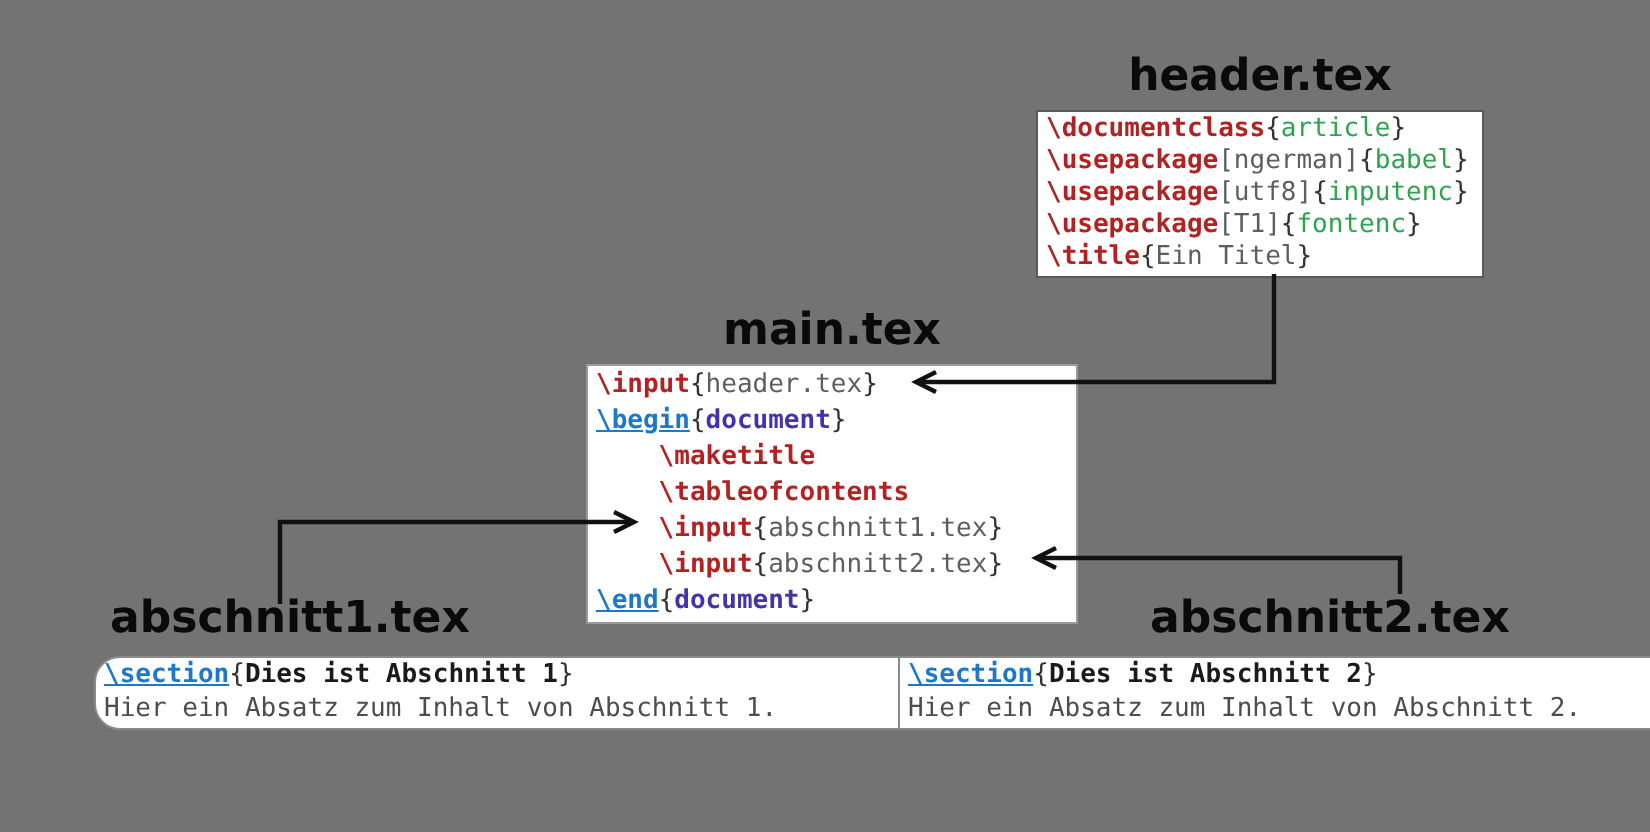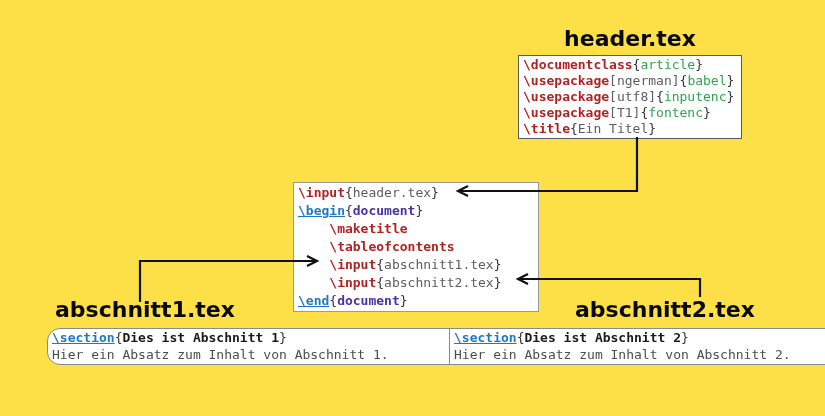--- a/index.html
+++ b/index.html
@@ -1,19 +1,19 @@
 <!DOCTYPE html>
 <html><head>
 <meta charset="utf-8">
 <style>
   html,body { margin:0; padding:0; background:#ffffff; }
   #canvas {
     position:relative;
     width:825px; height:416px;
-    background:#fde047;
+    background:#737373;
     overflow:hidden;
     font-family:"DejaVu Sans", sans-serif;
   }
   .file-title {
     position:absolute;
     font-family:"DejaVu Sans", sans-serif;
     font-weight:bold;
     font-size:22px;
     color:#0a0a0a;
     white-space:nowrap;
@@ -51,20 +51,21 @@
   }
 </style>
 </head>
 <body>
 
 <div id="canvas">
 
   <div class="file-title centered" id="title-header">header.tex</div>
   <div class="code-box" id="box-header"><div class="code-line"><span class="tok-cmd" style="color: rgb(178, 34, 34);">\documentclass</span><span class="tok-punct" style="color: rgb(51, 51, 51);">{</span><span class="tok-grn" style="color: rgb(46, 164, 79);">article</span><span class="tok-punct" style="color: rgb(51, 51, 51);">}</span></div><div class="code-line"><span class="tok-cmd" style="color: rgb(178, 34, 34);">\usepackage</span><span class="tok-arg" style="color: rgb(94, 94, 94);">[ngerman]</span><span class="tok-punct" style="color: rgb(51, 51, 51);">{</span><span class="tok-grn" style="color: rgb(46, 164, 79);">babel</span><span class="tok-punct" style="color: rgb(51, 51, 51);">}</span></div><div class="code-line"><span class="tok-cmd" style="color: rgb(178, 34, 34);">\usepackage</span><span class="tok-arg" style="color: rgb(94, 94, 94);">[utf8]</span><span class="tok-punct" style="color: rgb(51, 51, 51);">{</span><span class="tok-grn" style="color: rgb(46, 164, 79);">inputenc</span><span class="tok-punct" style="color: rgb(51, 51, 51);">}</span></div><div class="code-line"><span class="tok-cmd" style="color: rgb(178, 34, 34);">\usepackage</span><span class="tok-arg" style="color: rgb(94, 94, 94);">[T1]</span><span class="tok-punct" style="color: rgb(51, 51, 51);">{</span><span class="tok-grn" style="color: rgb(46, 164, 79);">fontenc</span><span class="tok-punct" style="color: rgb(51, 51, 51);">}</span></div><div class="code-line"><span class="tok-cmd" style="color: rgb(178, 34, 34);">\title</span><span class="tok-punct" style="color: rgb(51, 51, 51);">{</span><span class="tok-arg" style="color: rgb(94, 94, 94);">Ein Titel</span><span class="tok-punct" style="color: rgb(51, 51, 51);">}</span></div></div>
 
+  <div class="file-title centered" id="title-main">main.tex</div>
   <div class="code-box" id="box-main"><div class="code-line"><span class="tok-cmd" style="color: rgb(178, 34, 34);">\input</span><span class="tok-punct" style="color: rgb(51, 51, 51);">{</span><span class="tok-arg" style="color: rgb(94, 94, 94);">header.tex</span><span class="tok-punct" style="color: rgb(51, 51, 51);">}</span></div><div class="code-line"><span class="tok-kw" style="color: rgb(30, 120, 200);">\begin</span><span class="tok-punct" style="color: rgb(51, 51, 51);">{</span><span class="tok-env" style="color: rgb(68, 51, 170);">document</span><span class="tok-punct" style="color: rgb(51, 51, 51);">}</span></div><div class="code-line"><span class="tok-cmd" style="color: rgb(178, 34, 34);">    \maketitle</span></div><div class="code-line"><span class="tok-cmd" style="color: rgb(178, 34, 34);">    \tableofcontents</span></div><div class="code-line"><span class="tok-cmd" style="color: rgb(178, 34, 34);">    \input</span><span class="tok-punct" style="color: rgb(51, 51, 51);">{</span><span class="tok-arg" style="color: rgb(94, 94, 94);">abschnitt1.tex</span><span class="tok-punct" style="color: rgb(51, 51, 51);">}</span></div><div class="code-line"><span class="tok-cmd" style="color: rgb(178, 34, 34);">    \input</span><span class="tok-punct" style="color: rgb(51, 51, 51);">{</span><span class="tok-arg" style="color: rgb(94, 94, 94);">abschnitt2.tex</span><span class="tok-punct" style="color: rgb(51, 51, 51);">}</span></div><div class="code-line"><span class="tok-kw" style="color: rgb(30, 120, 200);">\end</span><span class="tok-punct" style="color: rgb(51, 51, 51);">{</span><span class="tok-env" style="color: rgb(68, 51, 170);">document</span><span class="tok-punct" style="color: rgb(51, 51, 51);">}</span></div></div>
 
   <div class="file-title" id="title-a1">abschnitt1.tex</div>
   <div class="code-box" id="box-a1"><div class="code-line"><span class="tok-kw" style="color: rgb(30, 120, 200);">\section</span><span class="tok-punct" style="color: rgb(51, 51, 51);">{</span><span class="tok-secb" style="color: rgb(26, 26, 26);">Dies ist Abschnitt 1</span><span class="tok-punct" style="color: rgb(51, 51, 51);">}</span></div><div class="code-line"><span class="tok-txt" style="color: rgb(77, 77, 77);">Hier ein Absatz zum Inhalt von Abschnitt 1.</span></div></div>
 
   <div class="file-title" id="title-a2">abschnitt2.tex</div>
   <div class="code-box" id="box-a2"><div class="code-line"><span class="tok-kw" style="color: rgb(30, 120, 200);">\section</span><span class="tok-punct" style="color: rgb(51, 51, 51);">{</span><span class="tok-secb" style="color: rgb(26, 26, 26);">Dies ist Abschnitt 2</span><span class="tok-punct" style="color: rgb(51, 51, 51);">}</span></div><div class="code-line"><span class="tok-txt" style="color: rgb(77, 77, 77);">Hier ein Absatz zum Inhalt von Abschnitt 2.</span></div></div>
 
   <svg id="arrow-layer" viewBox="0 0 825 416" xmlns="http://www.w3.org/2000/svg" fill="none" stroke="#111111" stroke-width="2.2" stroke-linejoin="miter" stroke-linecap="butt">
 

